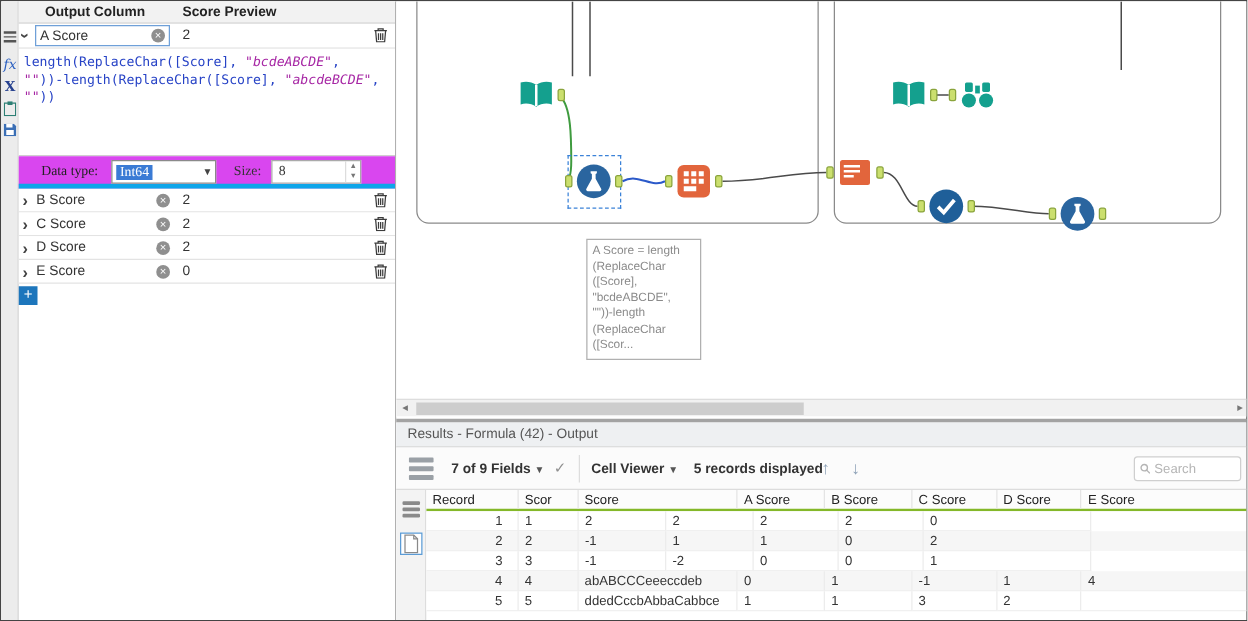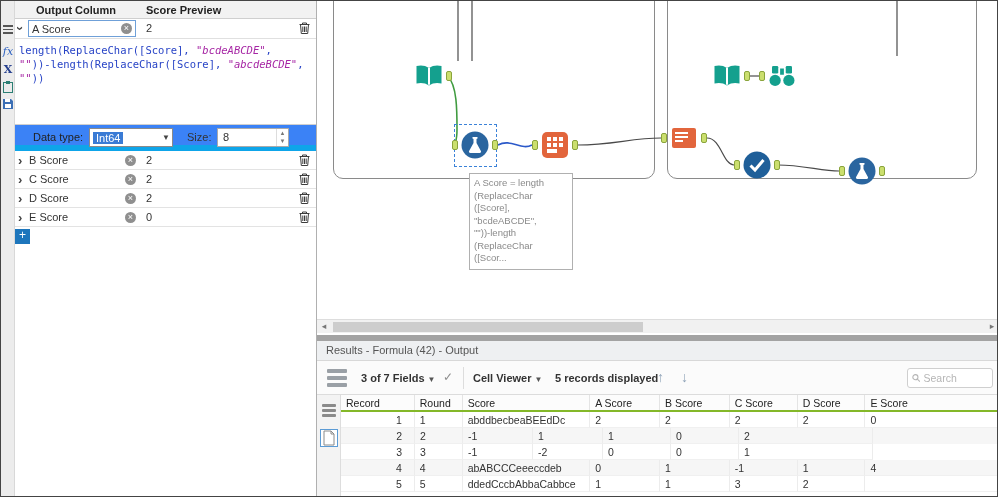--- a/index.html
+++ b/index.html
@@ -27,21 +27,21 @@
   .name-box { position:absolute; left:13px; top:1px; width:108px; height:17px; border:1px solid #6fa0d8; background:#fff; display:flex; align-items:center; padding:0 3px; }
   .name-box .txt { flex:1; }
   .clear-badge { display:inline-block; width:11px; height:11px; border-radius:50%; background:#8f8f8f; color:#fff; font-size:9px; line-height:11px; text-align:center; }
   .ar-prev { position:absolute; left:131px; top:3px; }
   .trash-btn { position:absolute; right:6px; top:3px; width:11px; height:12px; }
 
   .lp-editor { position:absolute; left:14px; top:38px; right:0; height:86px; background:#fff; border-bottom:1px solid #cfcfcf; padding:4px 2px 0 4px; font-family:"DejaVu Sans Mono", monospace; font-size:10.5px; line-height:14px; white-space:nowrap; overflow:hidden; }
   .seg-code { color:#2743c6; }
   .seg-str  { color:#a626a4; font-style:italic; }
 
-  .lp-dtype { position:absolute; left:14px; top:124px; right:0; height:26px; background:#3b82f6; border-bottom:6px solid #0ea5e9; }
+  .lp-dtype { position:absolute; left:14px; top:124px; right:0; height:26px; background:#d946ef; border-bottom:4px solid #0ea5e9;font-family:Liberation Serif, serif; }
   .dt-label { position:absolute; left:18px; top:6px; color:#222; }
   .dt-select { position:absolute; left:74px; top:3px; width:84px; height:19px; border:1px solid #8a8a8a; background:#fff; display:flex; align-items:center; padding:0 2px 0 3px; }
   .dt-select .sel { background:#3a7bd5; color:#fff; padding:0 3px; }
   .dt-select .caret { margin-left:auto; color:#444; font-size:8px; }
   .size-label { position:absolute; left:172px; top:6px; }
   .size-wrap { position:absolute; left:202px; top:3px; width:72px; height:19px; border:1px solid #aaa; background:#fff; }
   .size-val { position:absolute; left:5px; top:2px; }
   .spin { position:absolute; right:0; top:0; width:12px; height:100%; border-left:1px solid #ddd; font-size:6px; color:#777; text-align:center; line-height:8px; }
 
   .fields-host { position:absolute; left:14px; top:150px; right:0; }
@@ -64,21 +64,21 @@
   .sel-box { position:absolute; border:1px dashed #3b82d8; }
   .annot { position:absolute; background:#fff; border:1px solid #b0b0b0; color:#8a8a8a; font-size:9.5px; line-height:12.5px; padding:3px 4px; white-space:pre-line; overflow:hidden; }
   .annot.total { color:#7d7d7d; font-weight:bold; }
 
   .h-scroll { position:absolute; left:0; bottom:1px; right:0; height:14px; background:#f1f1f1; border-top:1px solid #ddd; }
   .h-arrow { position:absolute; top:0; width:14px; height:13px; color:#777; font-size:9px; text-align:center; line-height:13px; }
   .h-arrow.left { left:0; } .h-arrow.right { right:0; }
   .h-thumb { position:absolute; left:16px; top:2px; width:310px; height:10px; background:#cdcdcd; }
 
   
-  .results { position:absolute; left:316px; top:334px; width:682px; height:163px; background:#fff; border-top:6px solid #a3a3a3; }
+  .results { position:absolute; left:316px; top:334px; width:682px; height:163px; background:#fff; border-top:3px solid #a3a3a3; }
   .res-title { height:20px; background:#eef0f2; border-bottom:1px solid #d8d8d8; line-height:19px; padding-left:9px; color:#555; }
   .res-toolbar { position:relative; height:34px; background:#fbfbfb; border-bottom:1px solid #dcdcdc; color:#333; }
   .tb-grid { position:absolute; left:10px; top:7px; }
   .tb-item { position:absolute; top:11px; font-weight:600; color:#333; }
   .tb-caret { font-size:8px; color:#555; margin-left:3px; }
   .tb-fields { left:44px; }
   .tb-check { position:absolute; left:126px; top:9px; color:#8f8f8f; font-size:12px; }
   .tb-sep { position:absolute; left:146px; top:6px; height:22px; border-left:1px solid #ddd; }
   .tb-cellviewer { left:156px; }
   .tb-records { left:238px; }
@@ -331,21 +331,21 @@
             <rect x="4" y="4" width="5" height="6" rx="1"></rect>
             <rect x="15" y="4" width="5" height="6" rx="1"></rect>
             <rect x="10.5" y="6" width="3" height="5"></rect>
             <circle cx="6.5" cy="15.5" r="4.5"></circle>
             <circle cx="17.5" cy="15.5" r="4.5"></circle>
           </g>
         </svg>
       <span class="anchor a-in"></span>
     </div>
 
-    <div class="annot" style="left:152px; top:172px; width:104px; height:97px;">A Score = length
+    <div class="annot" style="left:152px; top:190px; width:92px; height:97px;">A Score = length
 (ReplaceChar
 ([Score],
 "bcdeABCDE",
 ""))-length
 (ReplaceChar
 ([Scor...</div>
 
     <div class="h-scroll">
       <span class="h-arrow left">◂</span>
       <span class="h-thumb"></span>
@@ -359,21 +359,21 @@
     <div class="res-toolbar">
       <span class="tb-grid">
         <svg width="20" height="20" viewBox="0 0 20 20">
             <g fill="#9aa0a6">
               <rect y="1" width="20" height="4" rx="1"></rect>
               <rect y="8" width="20" height="4" rx="1"></rect>
               <rect y="15" width="20" height="4" rx="1"></rect>
             </g>
           </svg>
       </span>
-      <span class="tb-item tb-fields"><span>3 of 7 Fields</span><span class="tb-caret">▼</span></span>
+      <span class="tb-item tb-fields"><span>7 of 9 Fields</span><span class="tb-caret">▼</span></span>
       <span class="tb-check">✓</span>
       <span class="tb-sep"></span>
       <span class="tb-item tb-cellviewer"><span>Cell Viewer</span><span class="tb-caret">▼</span></span>
       <span class="tb-item tb-records">5 records displayed</span>
       <span class="tb-up">↑</span>
       <span class="tb-down">↓</span>
       <span class="tb-search">
         <svg width="10" height="10" viewBox="0 0 10 10">
             <circle cx="4" cy="4" r="3" fill="none" stroke="#b5b5b5" stroke-width="1.3"></circle>
             <path d="M6.3 6.3L9.3 9.3" stroke="#b5b5b5" stroke-width="1.3"></path>
@@ -396,33 +396,32 @@
         <div class="rs-ico sel" style="top:34px;">
           <svg width="16" height="16" viewBox="0 0 16 16">
               <path d="M3 1h7l3 3v11H3z" fill="#fff" stroke="#8a8a8a"></path>
               <path d="M10 1v3h3" fill="none" stroke="#8a8a8a"></path>
             </svg>
         </div>
       </div>
       <div class="res-table">
         <div class="thead" id="res-thead">
             <div class="th" style="width:74px">Record</div>
-            <div class="th" style="width:48px">Round</div>
+            <div class="th" style="width:48px">Scor</div>
             <div class="th" style="width:128px">Score</div>
             <div class="th" style="width:70px">A Score</div>
             <div class="th" style="width:70px">B Score</div>
             <div class="th" style="width:68px">C Score</div>
             <div class="th" style="width:68px">D Score</div>
             <div class="th" style="width:134px">E Score</div>
           </div>
         <div id="res-tbody">
             <div class="row">
               <div class="td record" style="width:74px">1</div>
               <div class="td" style="width:48px">1</div>
-              <div class="td" style="width:128px">abddbecbeaBEEdDc</div>
               <div class="td" style="width:70px">2</div>
               <div class="td" style="width:70px">2</div>
               <div class="td" style="width:68px">2</div>
               <div class="td" style="width:68px">2</div>
               <div class="td" style="width:134px">0</div>
             </div>
             <div class="row">
               <div class="td record" style="width:74px">2</div>
               <div class="td" style="width:48px">2</div>
               <div class="td" style="width:70px">-1</div>

